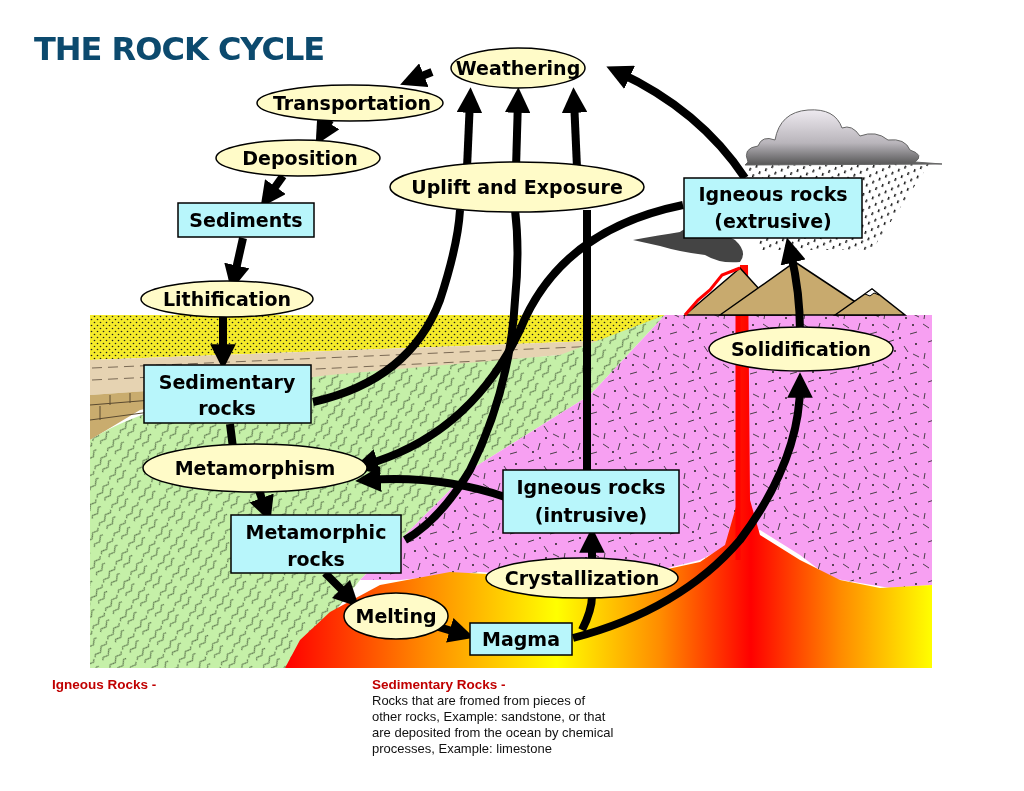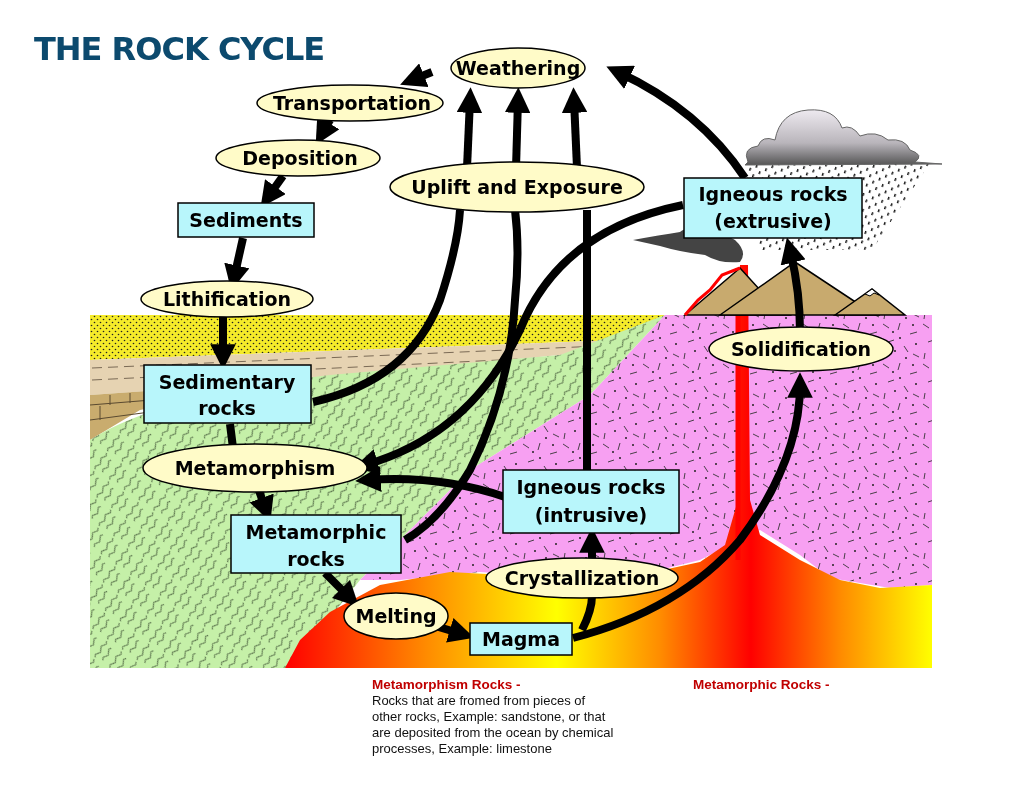--- a/index.html
+++ b/index.html
@@ -199,23 +199,23 @@
       <text class="node-text" x="316" y="566" text-anchor="middle">rocks</text>
     </g>
     <g>
       <rect x="470" y="623" width="102" height="32" fill="#b8f6fb" stroke="#000" stroke-width="1.5"></rect>
       <text class="node-text" x="521" y="646" text-anchor="middle">Magma</text>
     </g>
   </g>
 </svg>
 
 <div class="legend" style="left:52px; width:300px;">
+  <div class="lh">Igneous Rocks -</div>
 </div>
 <div class="legend" style="left:372px; width:310px;">
-  <div class="lh">Metamorphism Rocks -</div>
+  <div class="lh">Sedimentary Rocks -</div>
   <div class="lt">Rocks that are fromed from pieces of
 other rocks, Example: sandstone, or that
 are deposited from the ocean by chemical
 processes, Example: limestone</div>
 </div>
 <div class="legend" style="left:693px; width:320px;">
-  <div class="lh">Metamorphic Rocks -</div>
 </div>
 
 </body></html>

